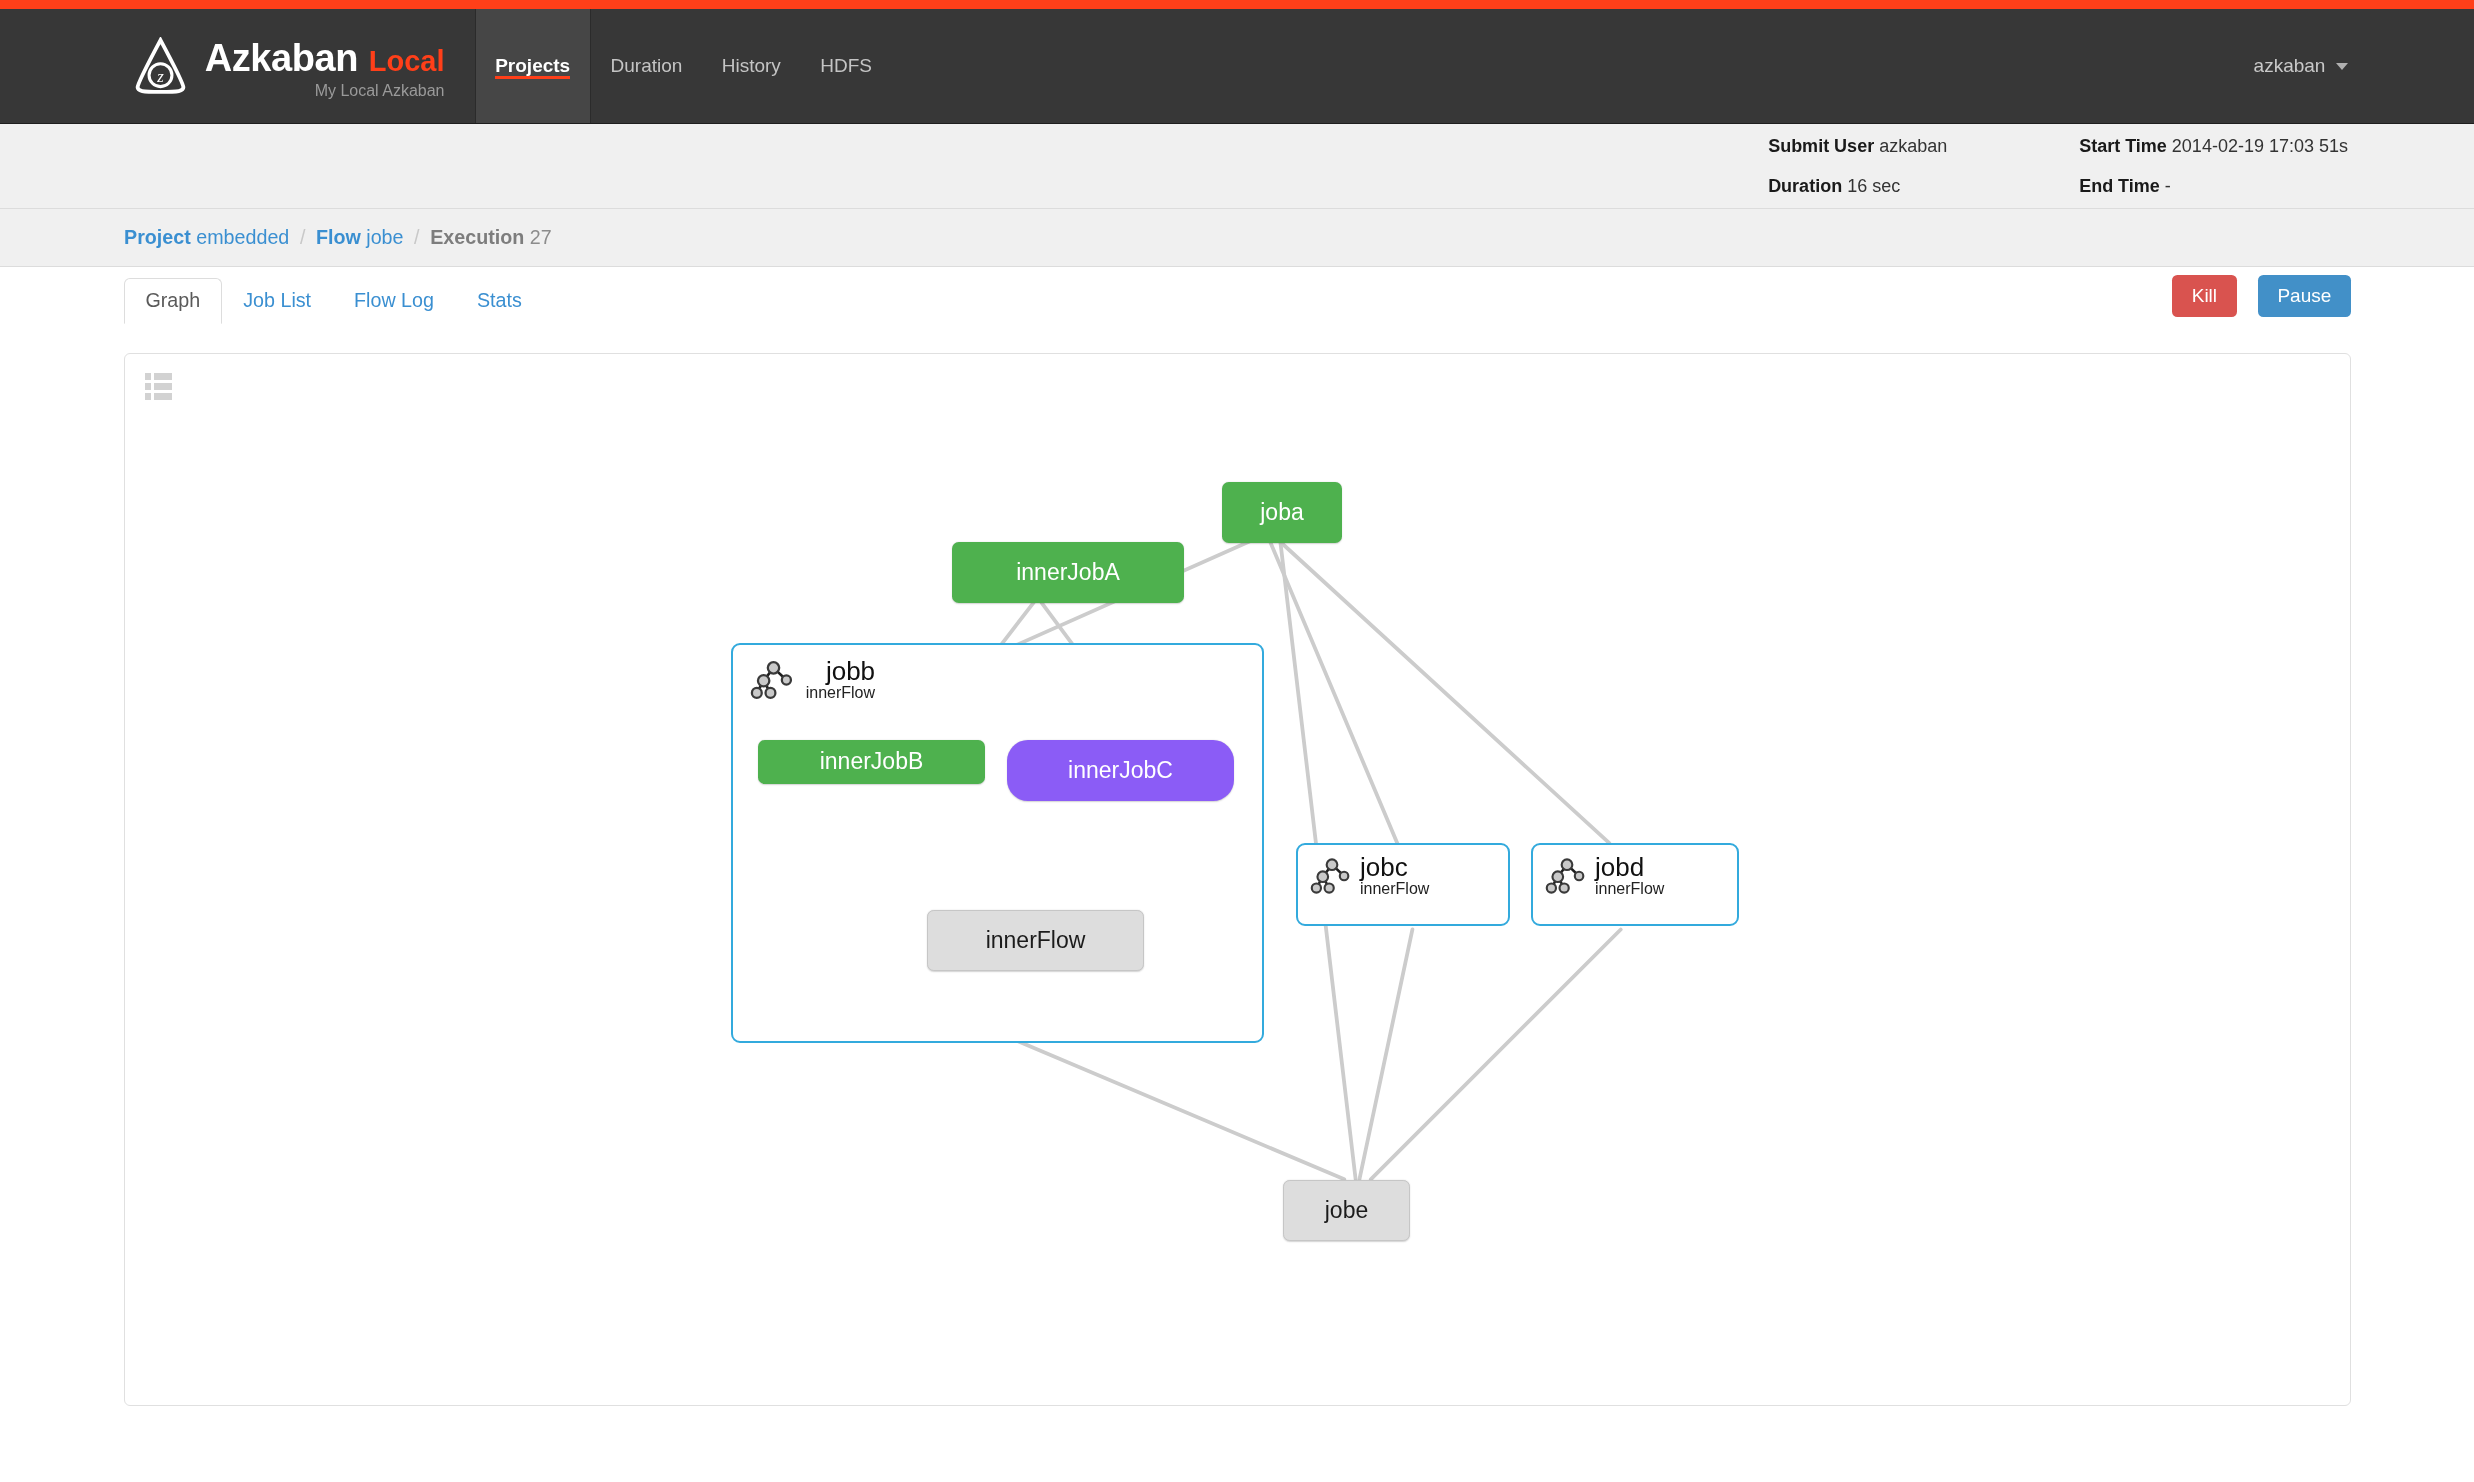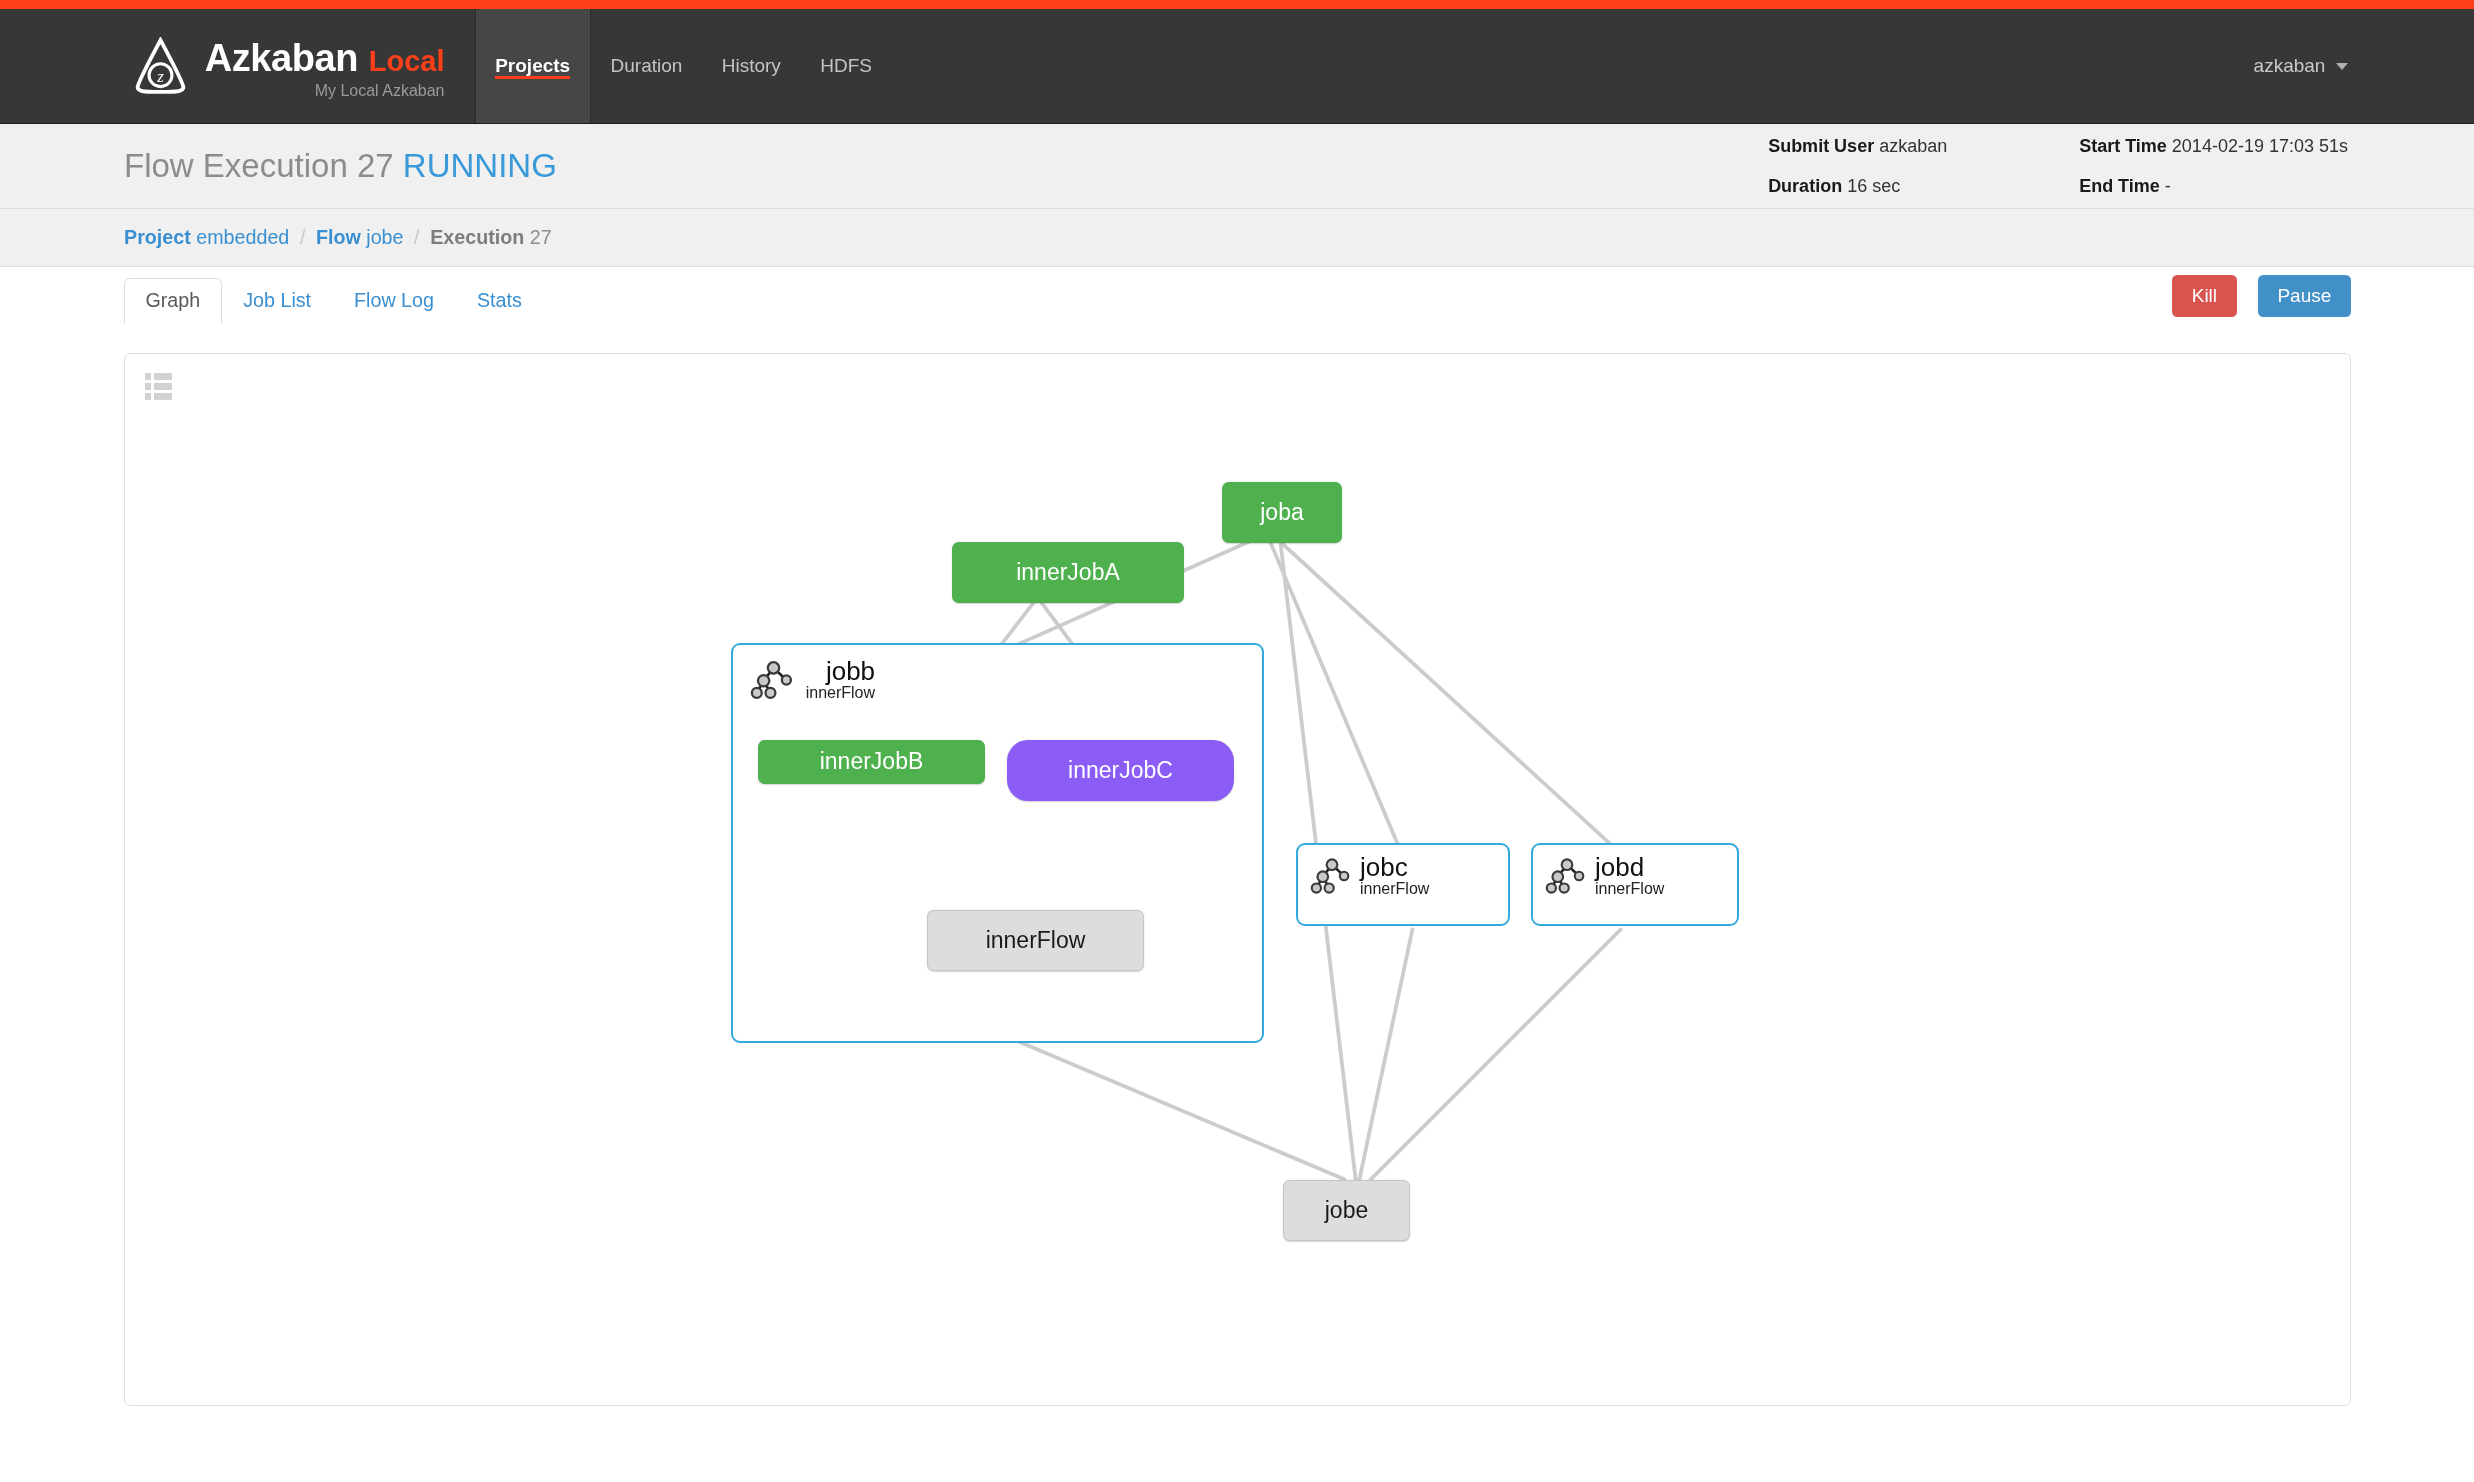--- a/index.html
+++ b/index.html
@@ -170,24 +170,20 @@
     </div>
   </div>
 
   <div class="nav-right">
     <span>azkaban</span>
     <span class="caret-down"></span>
   </div>
 </div>
 
 <div class="page-header">
-  <div class="page-title">
-    <span>Flow Execution 27</span>
-    <span class="status">RUNNING</span>
-  </div>
   <div class="meta-wrap">
     <div class="meta-col col1">
       <div class="meta-row">
         <b>Submit User</b>
         <span>azkaban</span>
       </div>
       <div class="meta-row">
         <b>Duration</b>
         <span>16 sec</span>
       </div>

